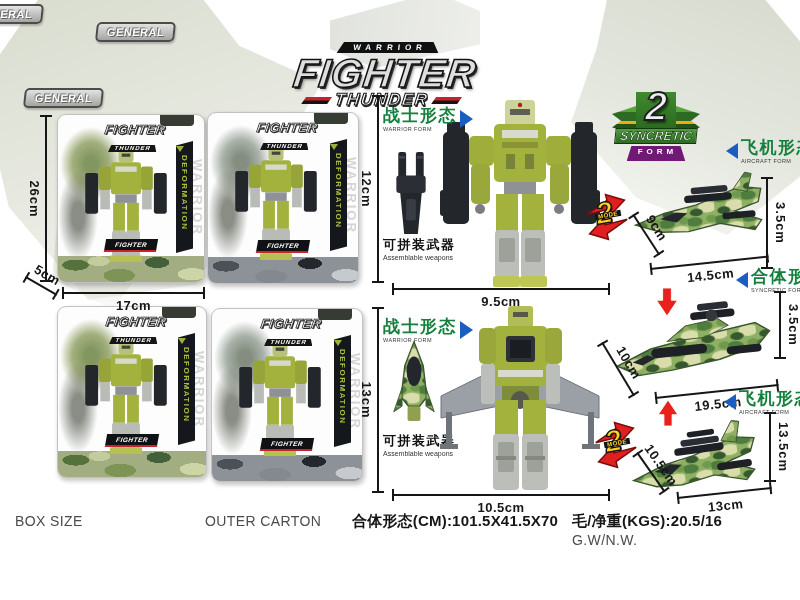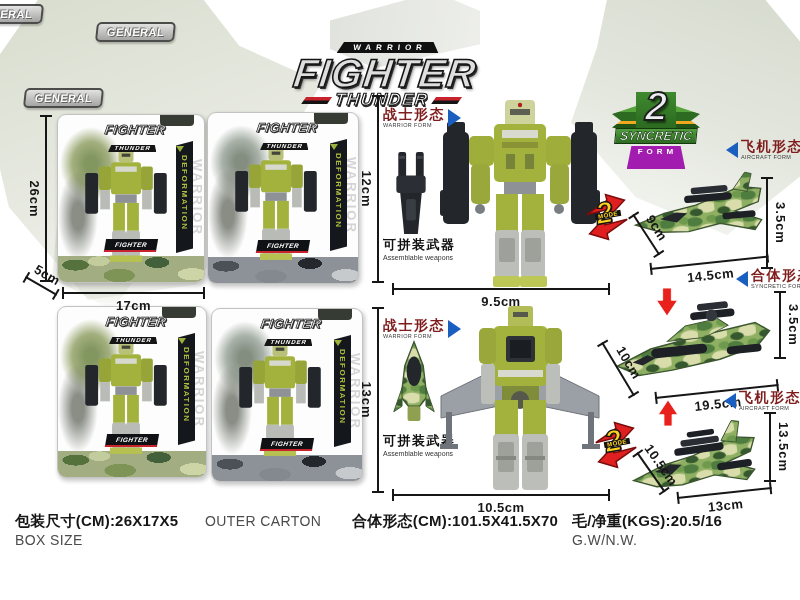--- a/index.html
+++ b/index.html
@@ -97,21 +97,21 @@
   .dim-v .lbl.left { right:5px; } .dim-v .lbl.right { left:5px; }
   .dim-h { position:absolute; height:0; border-top:2px solid #161616; transform-origin:left top; }
   .dim-h::before,.dim-h::after { content:""; position:absolute; top:-7px; width:2px; height:12px; background:#161616; }
   .dim-h::before { left:0; } .dim-h::after { right:0; }
   .dim-h .lbl { position:absolute; top:4px; left:50%; transform:translateX(-50%); font-size:13px;
     font-weight:600; letter-spacing:.5px; white-space:nowrap; color:#161616; }
   .dim-h .lbl.above { top:auto; bottom:6px; }
 
   
   .form-label { display:flex; align-items:center; gap:3px; z-index:5; }
-  .fl-cn { font-size:14px; font-weight:bold; letter-spacing:1.5px; color:#7f1d1d; line-height:1.1; white-space:nowrap; }
+  .fl-cn { font-size:17px; font-weight:bold; letter-spacing:1.5px; color:#15803d; line-height:1.1; white-space:nowrap; }
   .fl-en { font-size:5.5px; color:#3a3a3a; letter-spacing:.4px; white-space:nowrap; }
   .tri-right { width:0; height:0; border-top:9px solid transparent; border-bottom:9px solid transparent;
     border-left:13px solid #1a5fc0; }
   .tri-left { width:0; height:0; border-top:8px solid transparent; border-bottom:8px solid transparent;
     border-right:12px solid #1a5fc0; }
   .weapon-label .wl-cn { font-size:13px; font-weight:bold; letter-spacing:1.5px; color:#111; white-space:nowrap; }
   .weapon-label .wl-en { font-size:7px; color:#333; white-space:nowrap; }
 
   
   .mode-badge { position:absolute; width:48px; height:50px; z-index:6; }
@@ -132,21 +132,21 @@
   .syn-shield { position:absolute; left:24px; top:6px; width:40px; height:52px;
     background:linear-gradient(#3f8a2f,#235c1a); clip-path:polygon(0 0,100% 0,100% 70%,50% 100%,0 70%); }
   .syn-num { position:absolute; left:0; right:0; top:0; text-align:center; font-size:40px;
     font-weight:900; font-style:italic; line-height:1; color:#eceff1;
     -webkit-text-stroke:1.8px #1c1c1c; text-shadow:2px 3px 2px rgba(0,0,0,.5); }
   .syn-title { position:absolute; left:50%; top:42px; transform:translateX(-50%) skewX(-6deg);
     font-size:12.5px; font-weight:900; font-style:italic; color:#fff; white-space:nowrap;
     -webkit-text-stroke:.7px #143a10; background:linear-gradient(#4f9f3b,#2e6b22);
     padding:0 4px; border:1px solid #16380f; }
   .syn-sub { position:absolute; left:50%; top:60px; transform:translateX(-50%); font-size:8px;
-    font-weight:bold; letter-spacing:4px; color:#fff; background:#a21caf; padding:1px 8px 13px 11px;
+    font-weight:bold; letter-spacing:4px; color:#fff; background:#701a75; padding:1px 8px 5px 11px;
     clip-path:polygon(8% 0,92% 0,100% 100%,0 100%); }
 
   
   .spec { top:512px; }
   .spec-cn { font-size:15px; font-weight:bold; color:#161616; letter-spacing:.2px; white-space:nowrap; }
   .spec-en { font-size:14px; color:#4c4c4c; letter-spacing:.4px; margin-top:1px; }
 
   .red-arrow { z-index:6; }
 </style>
 </head>
@@ -528,21 +528,20 @@
     <span class="lbl right">13.5cm</span>
   </div>
   <div class="dim-h" style="left:638px;top:452px;width:48px;transform:rotate(55deg)">
     <span class="lbl above">10.5cm</span>
   </div>
   <div class="dim-h" style="left:677px;top:497px;width:95px;transform:rotate(-6deg)">
     <span class="lbl">13cm</span>
   </div>
 
   <div class="spec abs" style="left:15px">
-    <div class="spec-cn">包装尺寸(CM):26X17X5</div>
     <div class="spec-en">BOX SIZE</div>
   </div>
   <div class="spec abs" style="left:205px">
     <div class="spec-en">OUTER CARTON</div>
   </div>
   <div class="spec abs" style="left:352px">
     <div class="spec-cn">合体形态(CM):101.5X41.5X70</div>
   </div>
   <div class="spec abs" style="left:572px">
     <div class="spec-cn">毛/净重(KGS):20.5/16</div>

